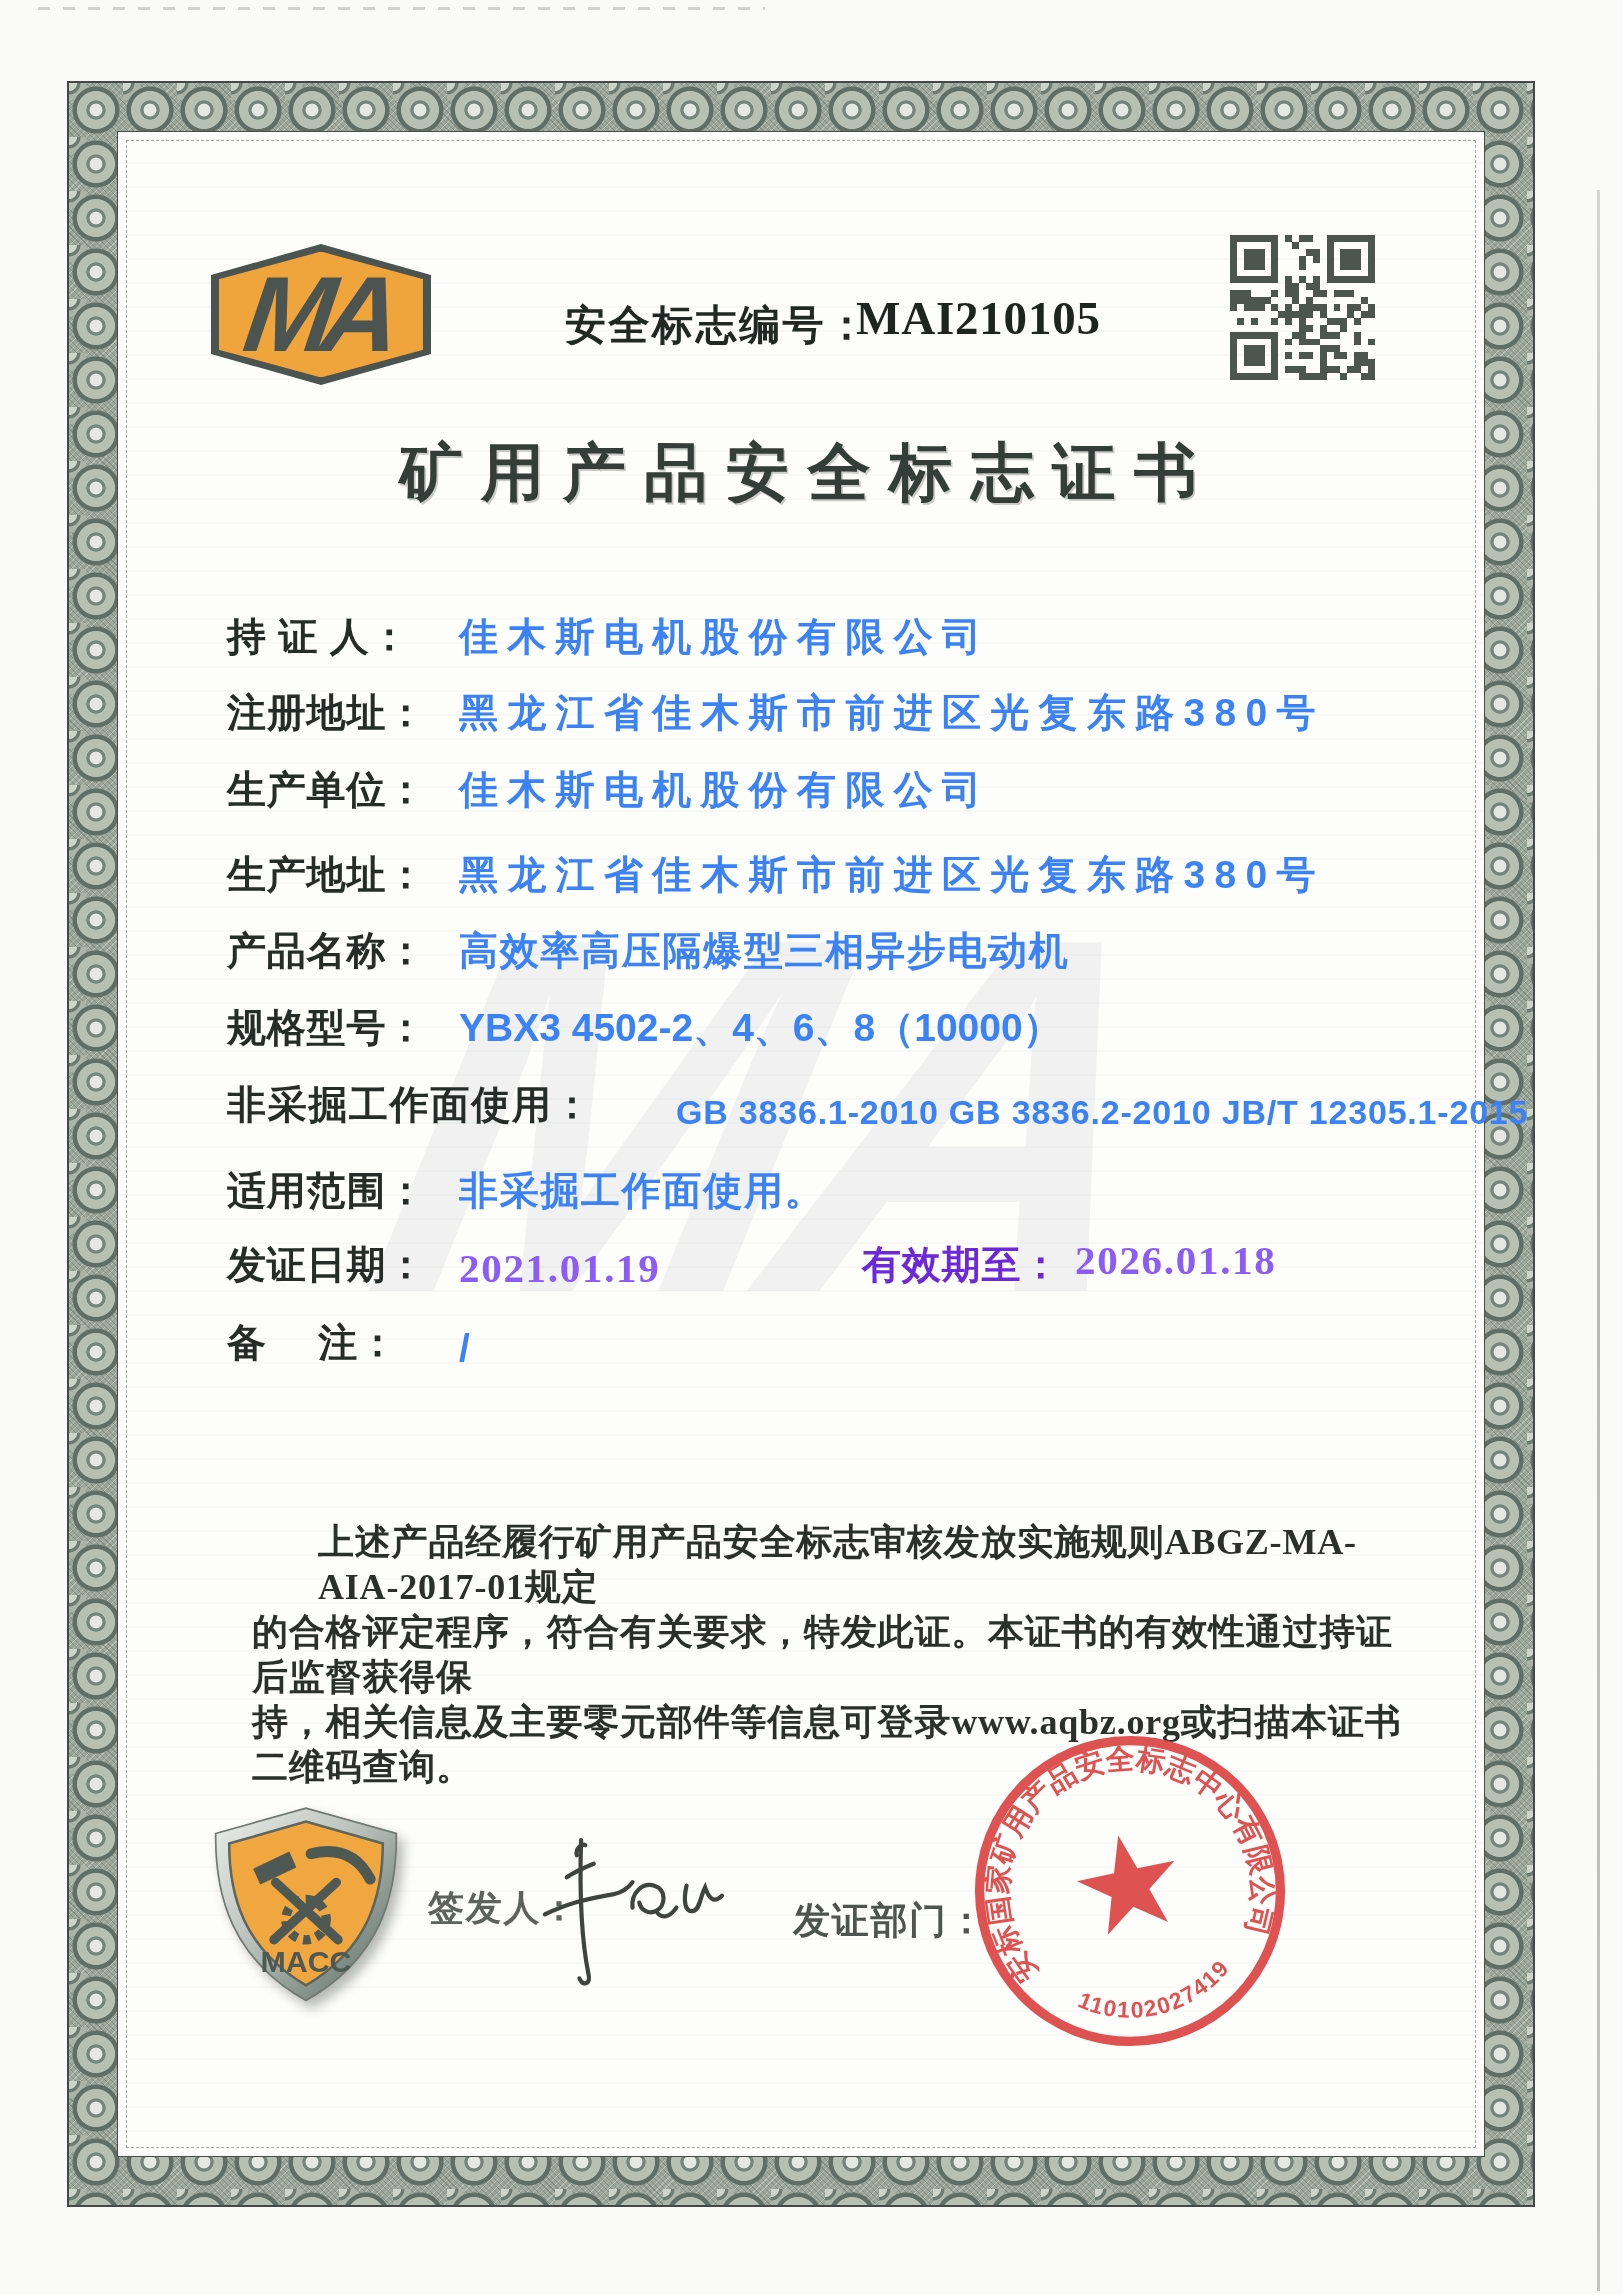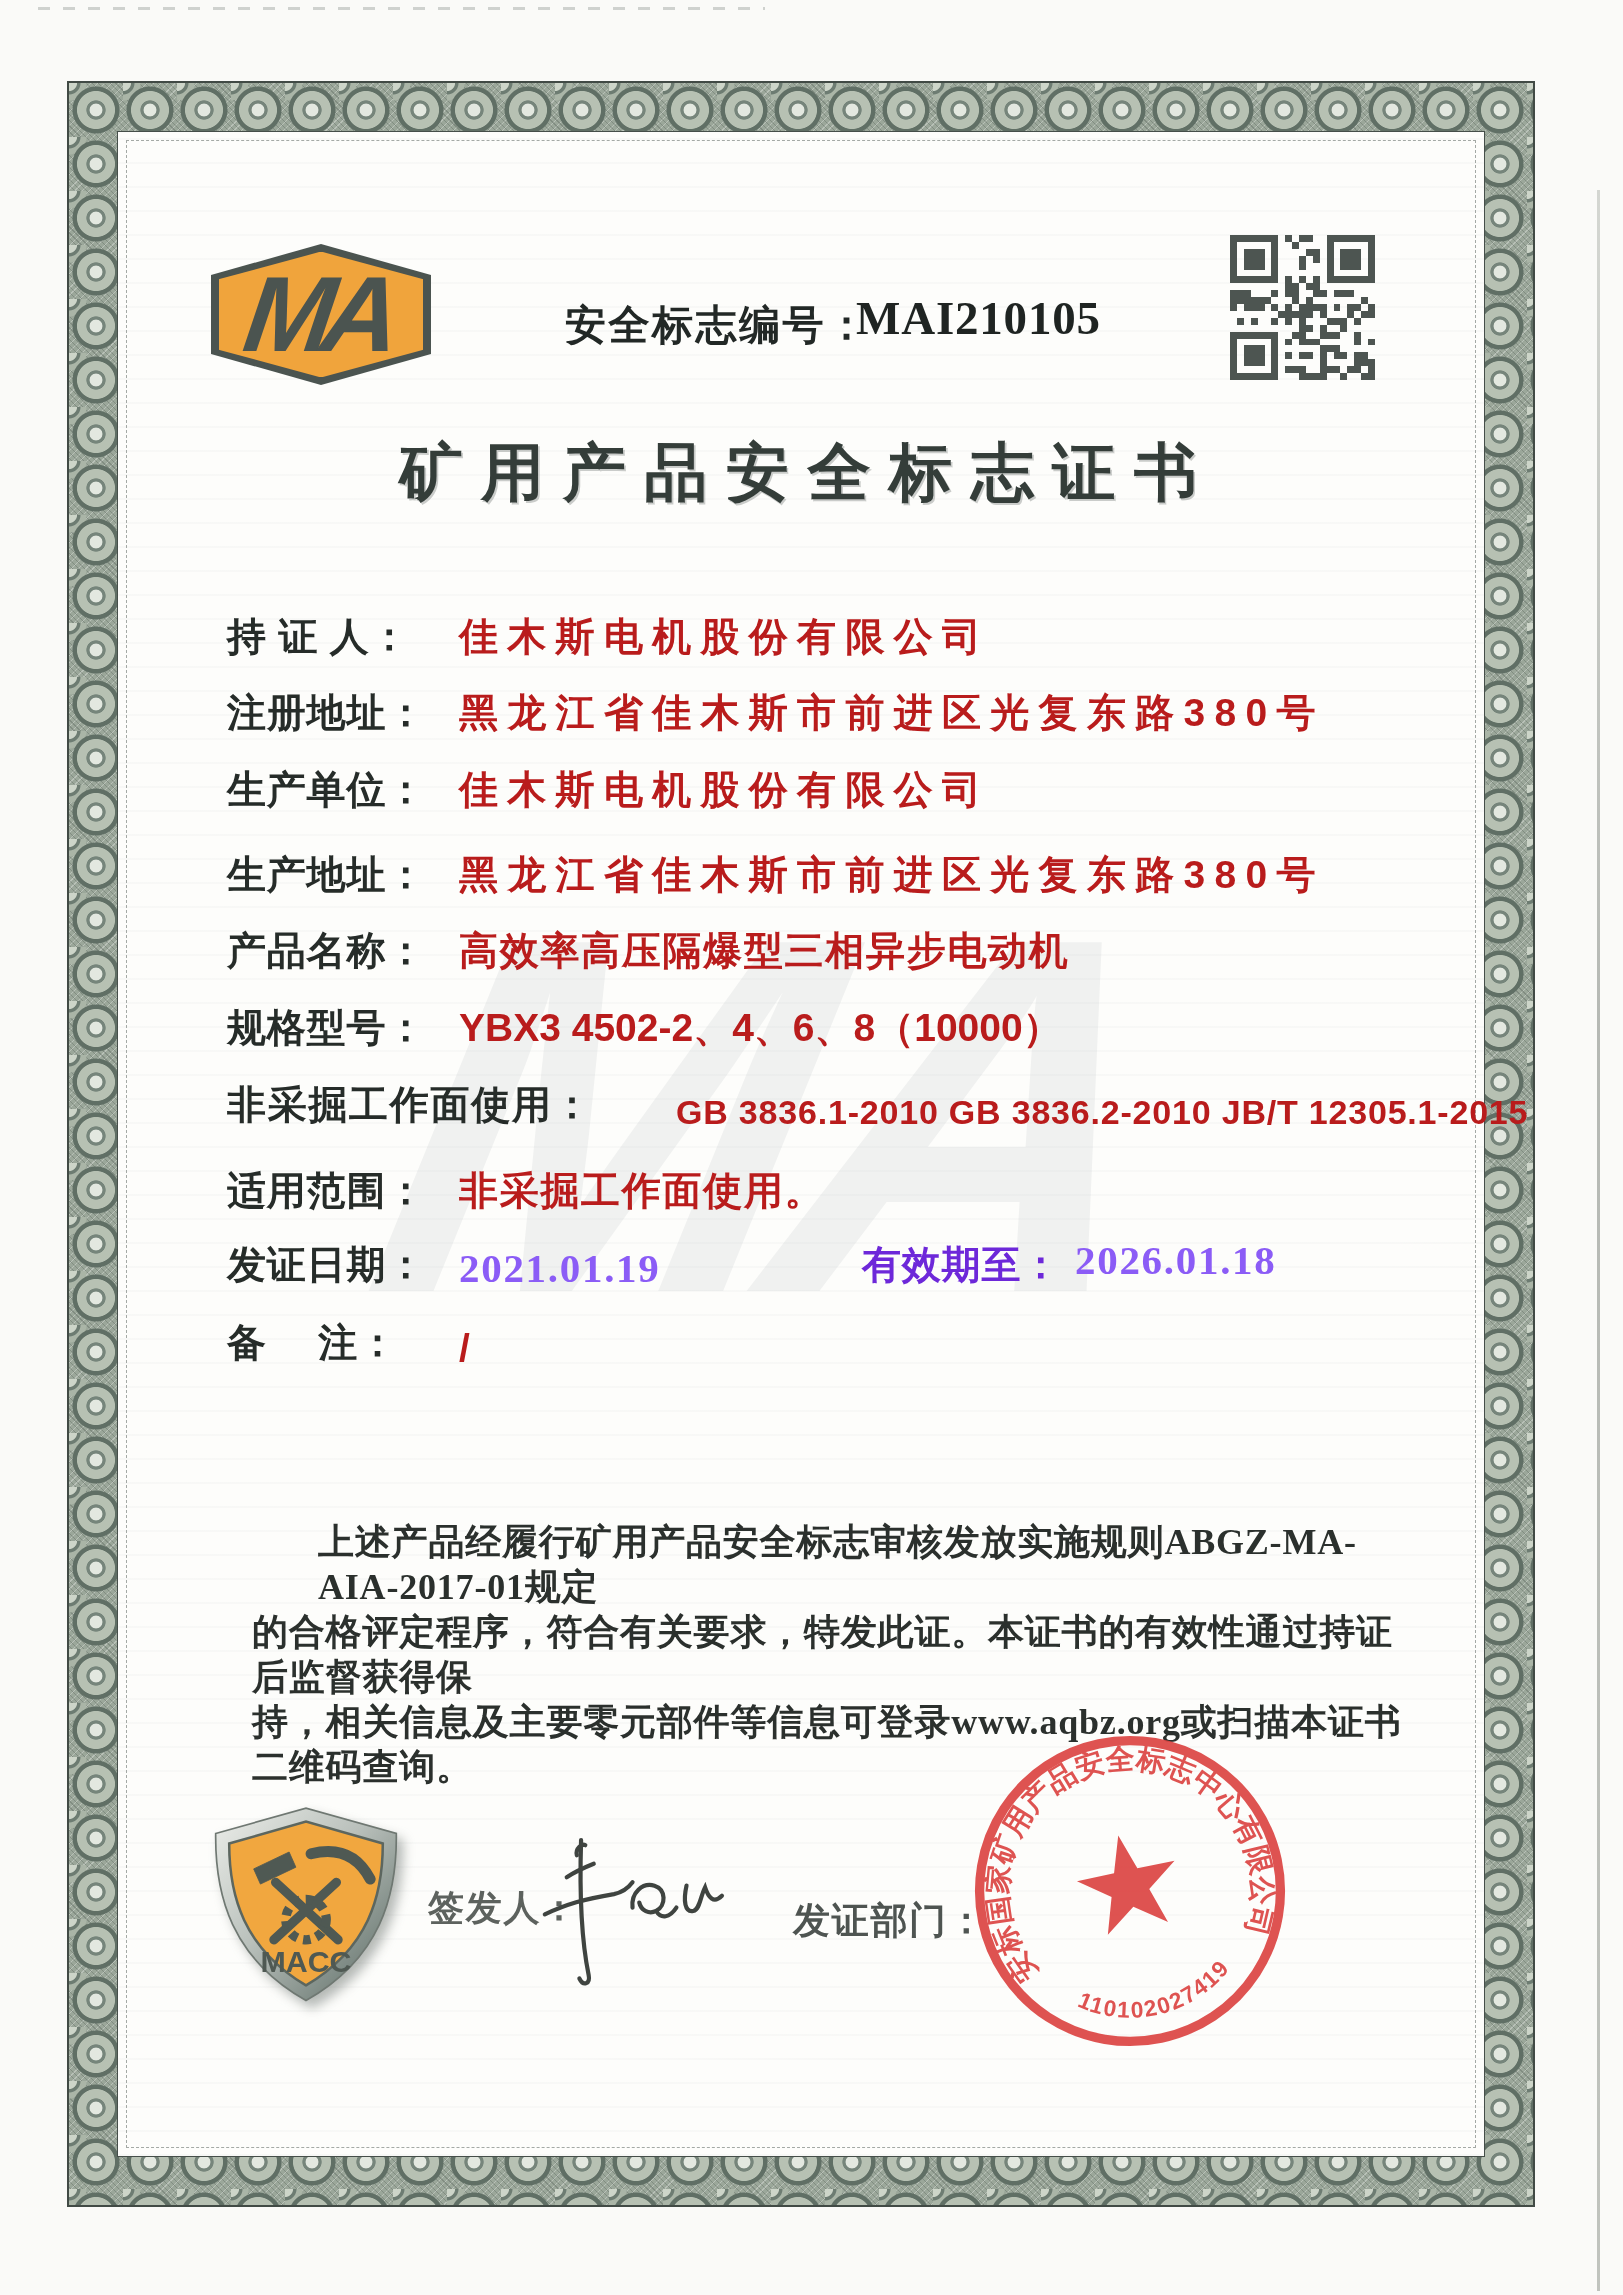--- a/index.html
+++ b/index.html
@@ -53,21 +53,21 @@
   .qr{left:1230px;top:235px;width:145px;height:145px;}
 
   
   .title{left:76px;top:430px;width:1463px;text-align:center;
     font-family:"Liberation Serif",serif;font-weight:700;font-size:63px;
     letter-spacing:18.6px;color:#343d39;text-shadow:1.7px 1.7px 0 rgba(52,61,57,.25);}
 
   
   .row{position:absolute;left:227px;z-index:2;display:flex;align-items:flex-end;white-space:nowrap;gap:8px;}
   .lbl{display:inline-block;width:224px;font-size:39px;font-weight:700;color:#262c29;letter-spacing:0.8px;}
-  .val{font-size:39px;font-weight:700;color:#b91c1c;letter-spacing:1.7px;}
+  .val{font-size:39px;font-weight:700;color:#3b82f6;letter-spacing:1.7px;}
   .ls-wide{letter-spacing:9.3px;}
   .row-long .lbl{width:441px;letter-spacing:1.7px;}
   .row-long .val{font-size:34px;letter-spacing:0.8px;margin-top:15px;}
   .serifval{font-family:"Liberation Serif",serif;font-weight:600;font-size:41px;color:#8b5cf6;letter-spacing:1.7px;}
 
   
   .statement{left:252px;top:1520px;width:1160px;font-family:"Liberation Serif",serif;
     font-weight:600;font-size:36px;line-height:45px;color:#2b302d;letter-spacing:0.8px;}
   .statement .ln1{padding-left:66px;}
 

